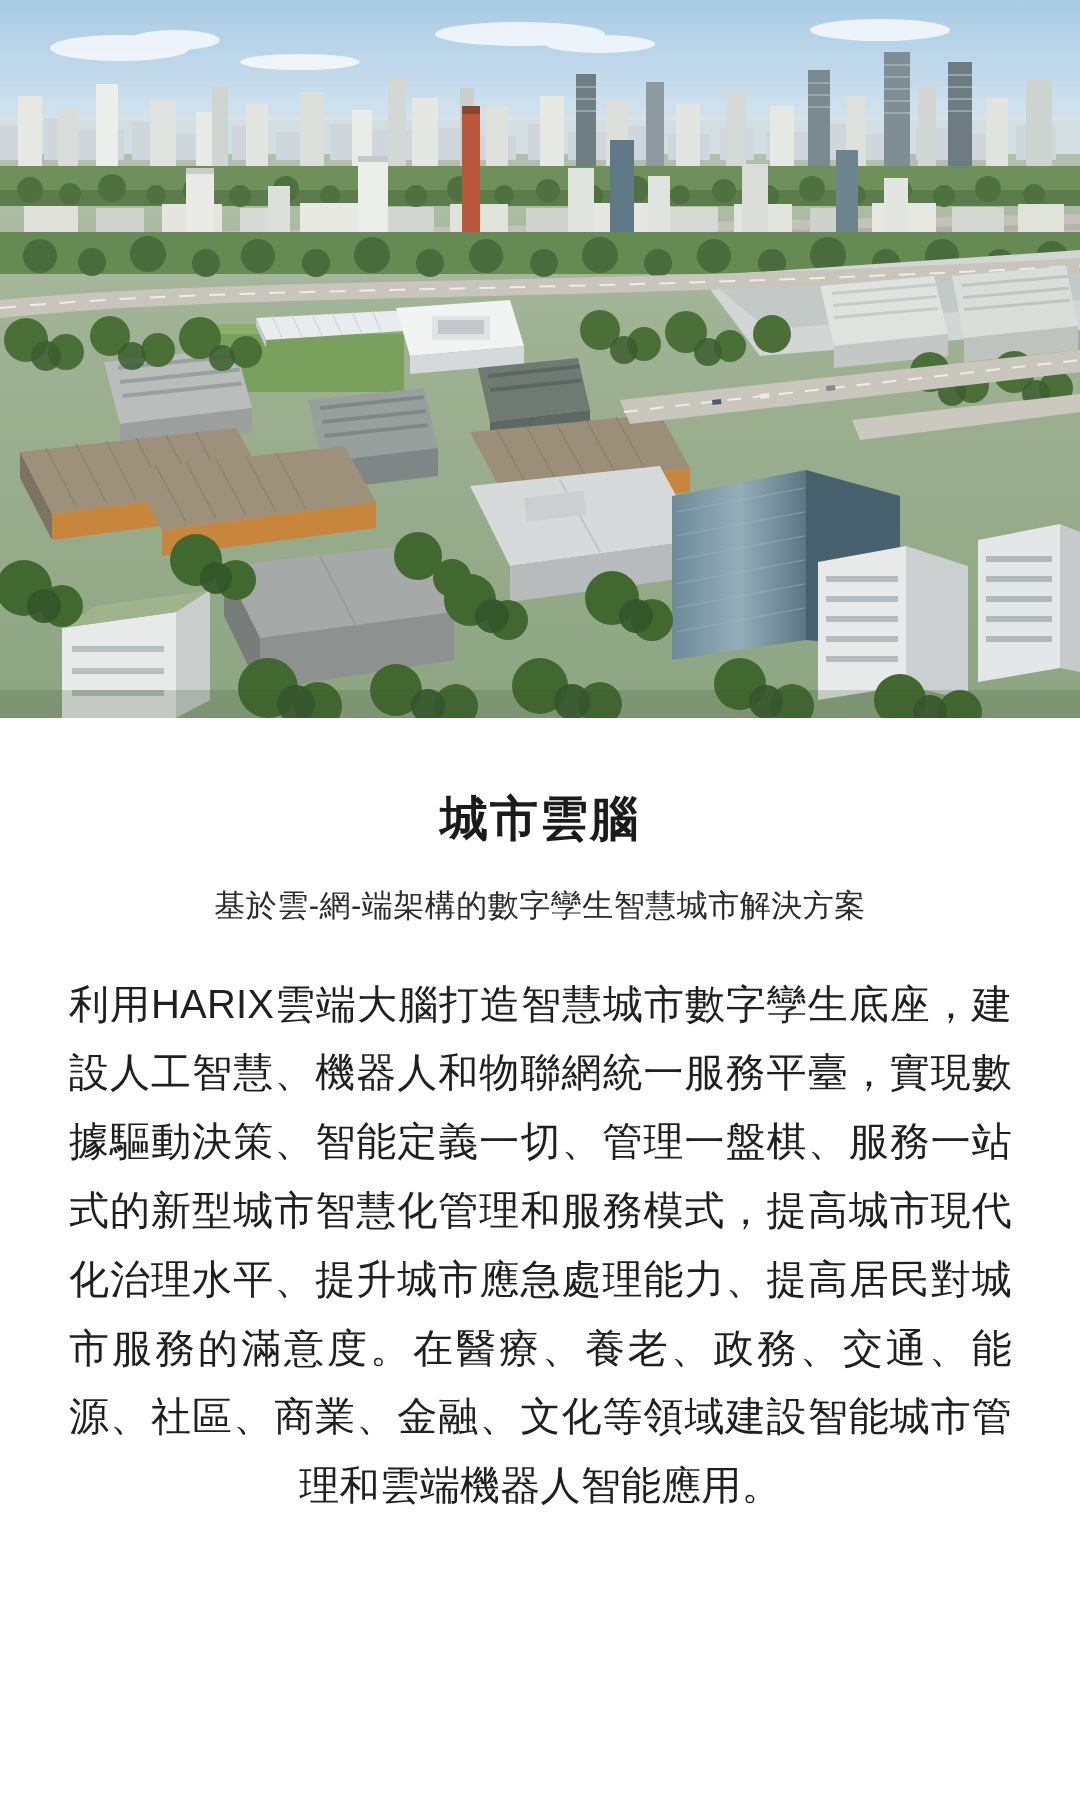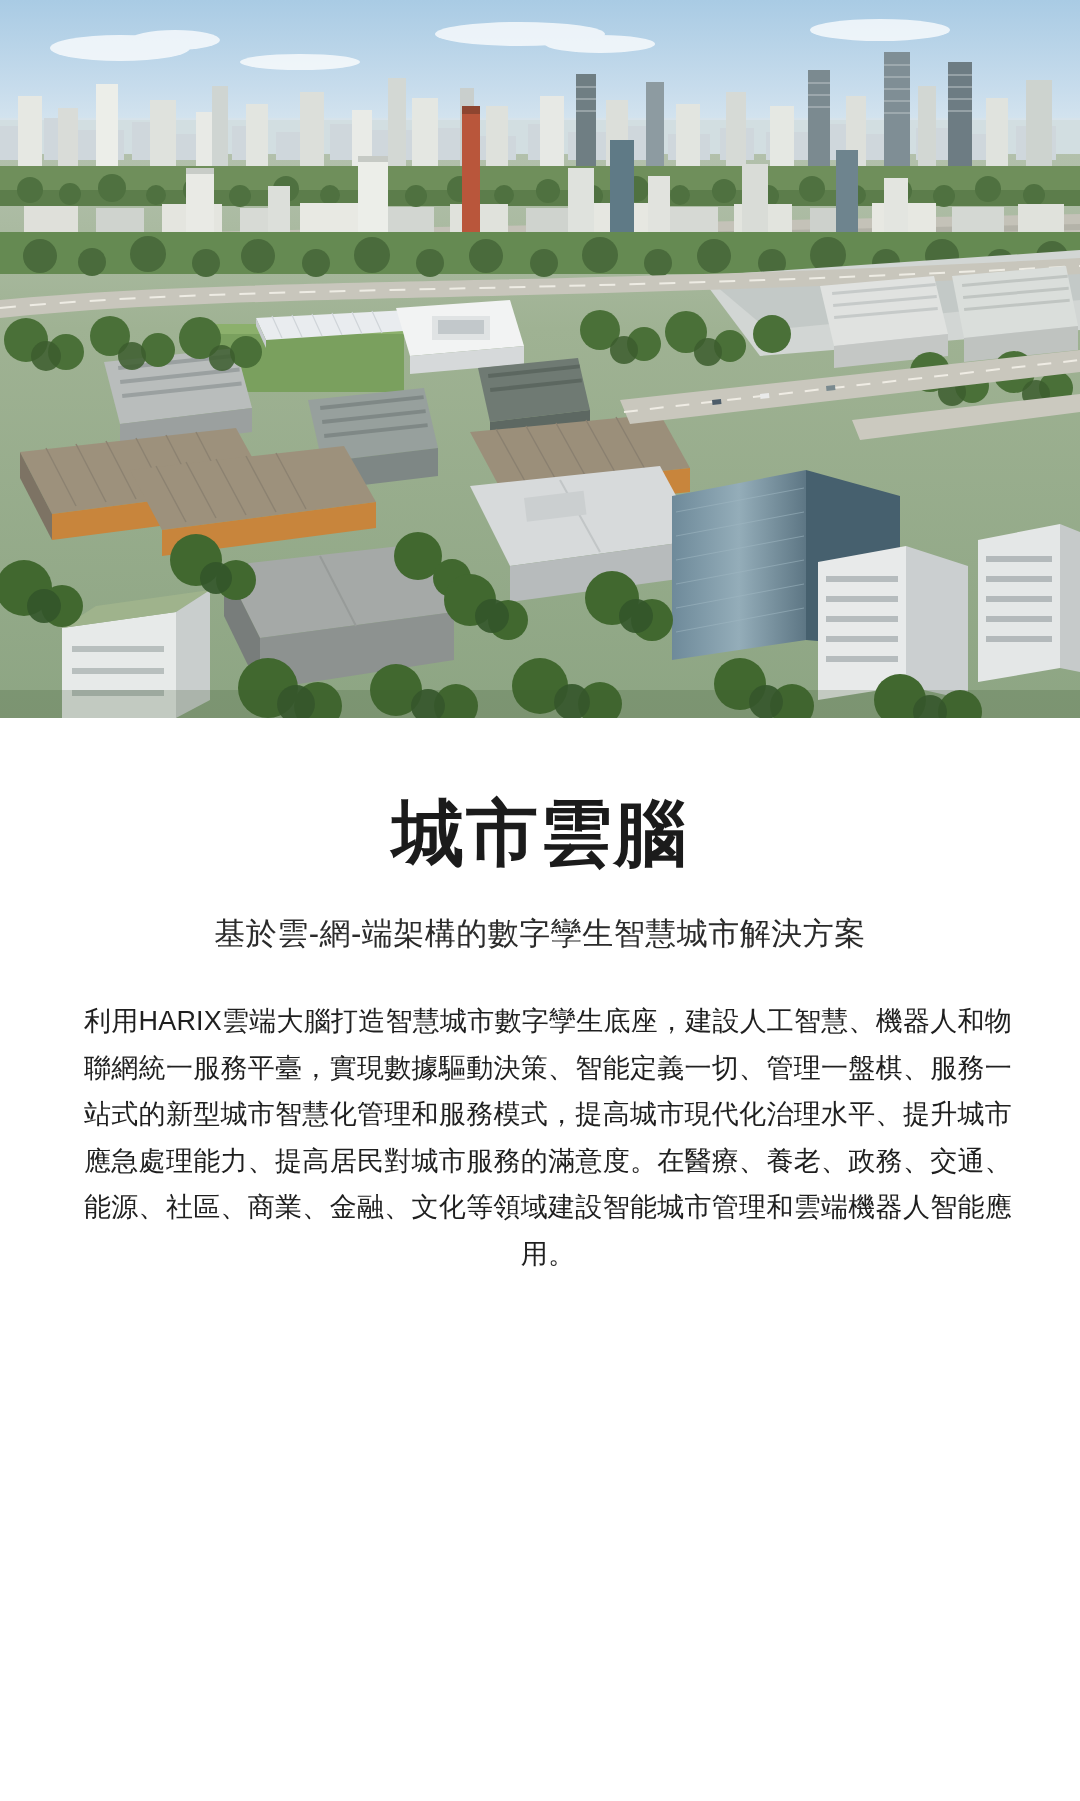--- a/index.html
+++ b/index.html
@@ -41,42 +41,42 @@
   
   .content {
     padding: 0 62px;
     box-sizing: border-box;
     width: 1080px;
   }
 
   .title {
     margin: 72px 0 0 0;
     text-align: center;
-    font-size: 72px;
+    font-size: 48px;
     font-weight: 700;
     color: #1b1b1b;
     letter-spacing: 2px;
     line-height: 1.2;
   }
 
   .subtitle {
     margin: 36px 0 0 0;
     text-align: center;
     font-size: 31px;
     font-weight: 400;
     color: #2b2b2b;
     line-height: 1.42;
     letter-spacing: 0.5px;
   }
 
   .body-text {
-    margin: 42px 6px 0 22px;
+    margin: 42px 6px 0 7px;
     text-align: justify;
     text-align-last: center;
-    font-size: 27px;
+    font-size: 40px;
     font-weight: 400;
     color: #1f1f1f;
     line-height: 1.72;
     letter-spacing: 0.2px;
   }
 </style>
 </head>
 <body>
 
 <div class="page">

